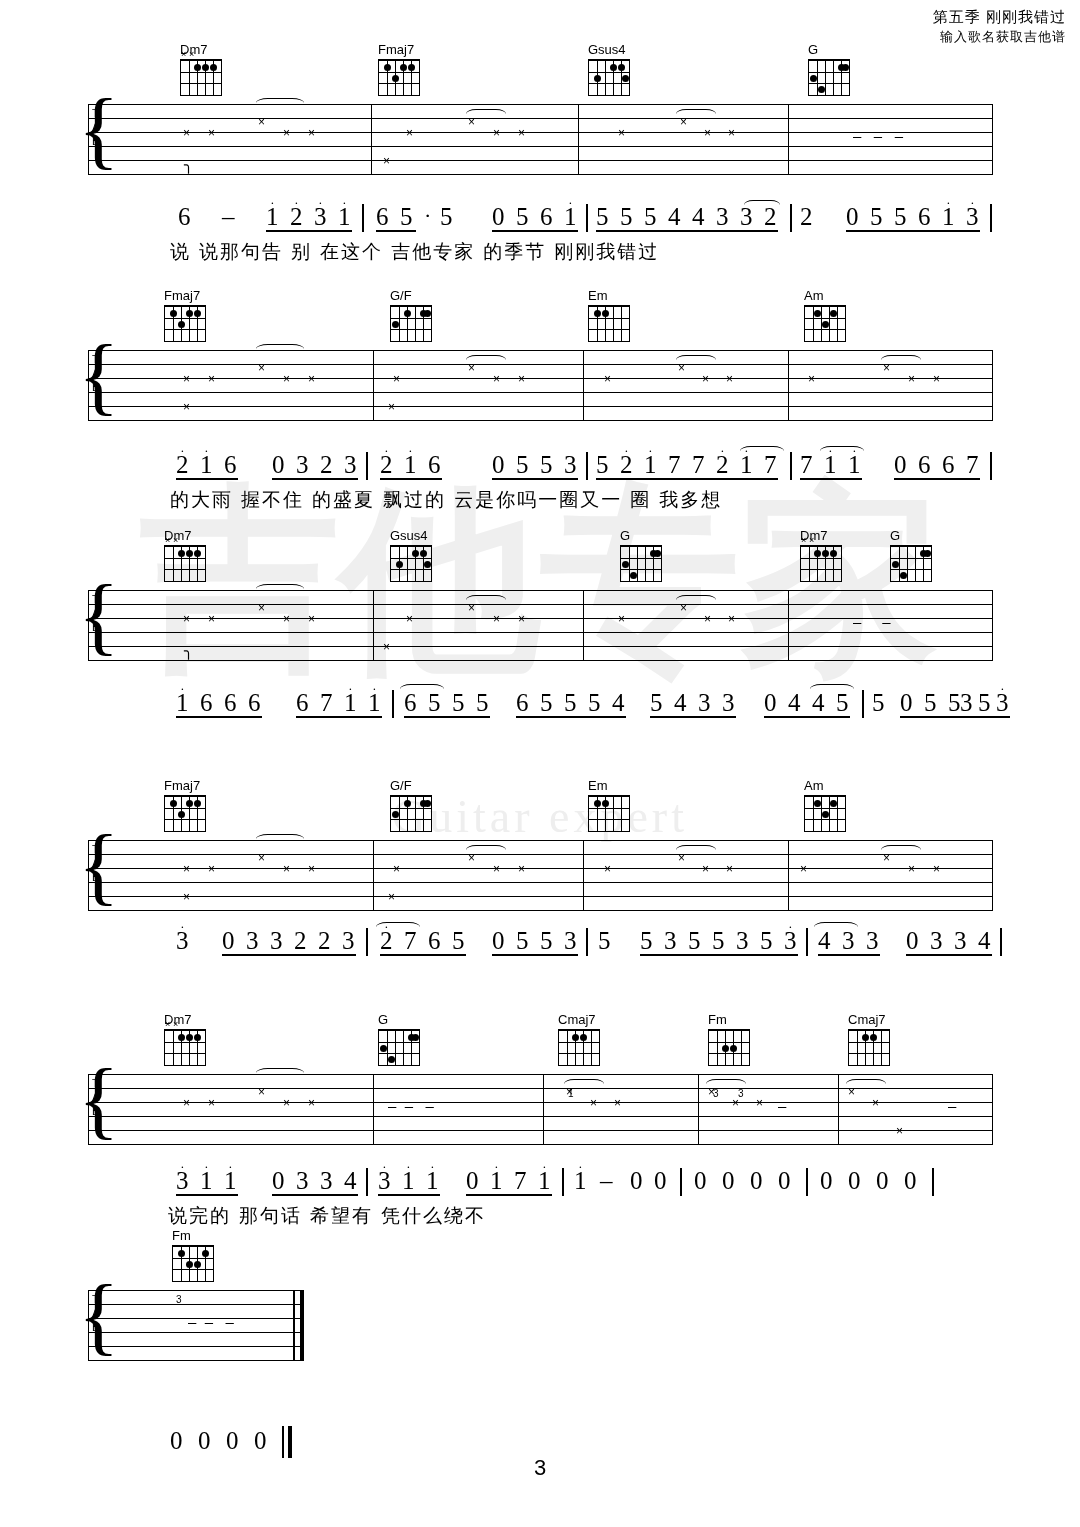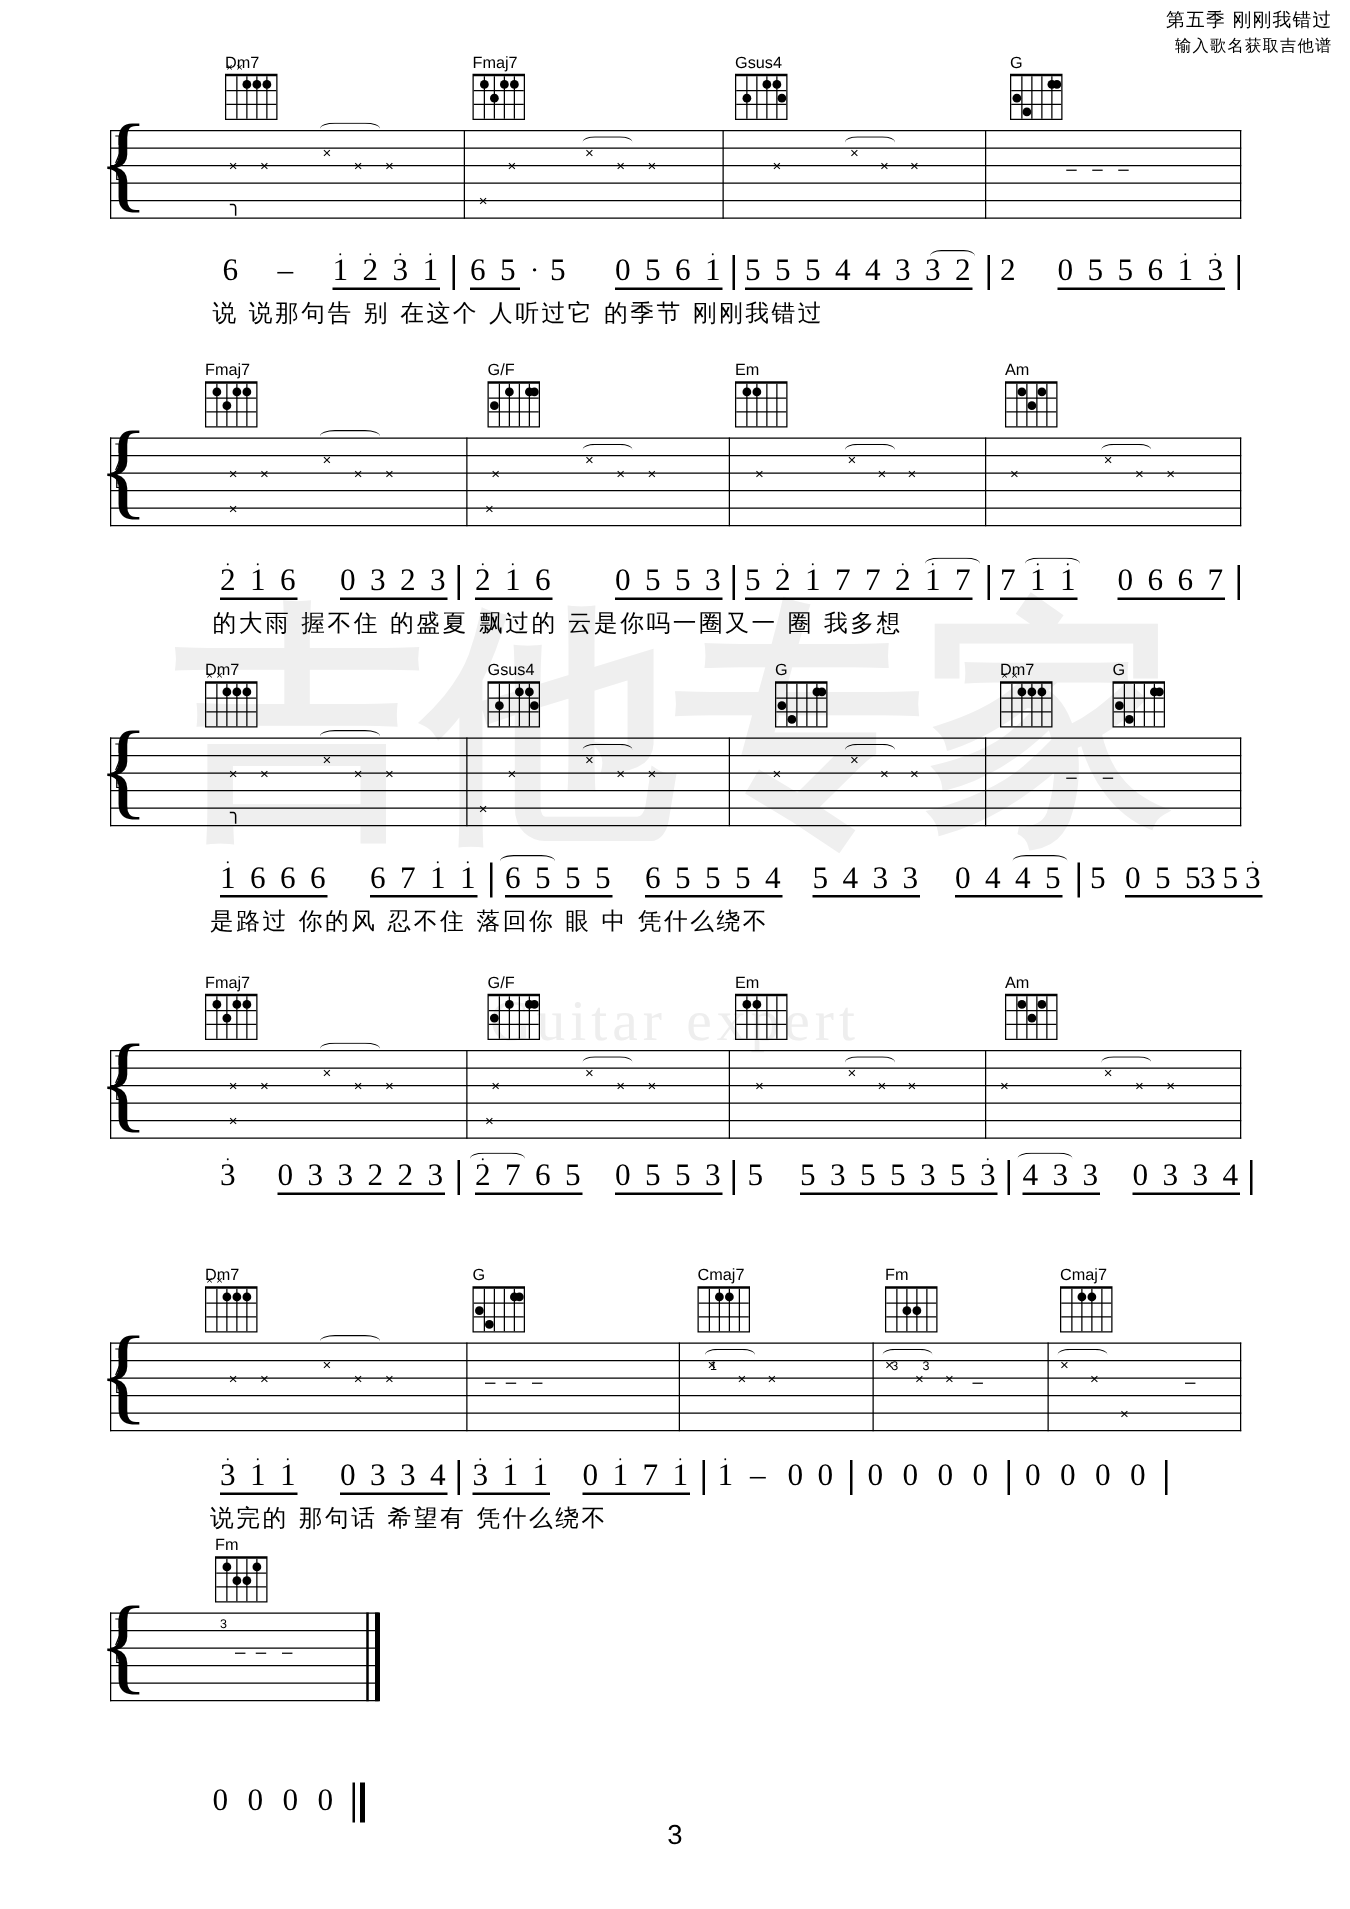--- a/index.html
+++ b/index.html
@@ -207,21 +207,21 @@
       <div class="num" style="left:800px;">2</div>
       <div class="num" style="left:846px;">0</div>
       <div class="num" style="left:870px;">5</div>
       <div class="num" style="left:894px;">5</div>
       <div class="num" style="left:918px;">6</div>
       <div class="num" style="left:942px;">1<span class="udot">.</span></div>
       <div class="num" style="left:966px;">3<span class="udot">.</span></div>
       <div class="ubar" style="left:846px;top:26px;width:134px;"></div>
       <div class="vbar" style="left:990px;top:0;height:28px;"></div>
     </div>
-    <div class="lyric" style="left:170px;top:36px;letter-spacing:2px;">说      说那句告 别        在这个 人听过它 的季节        刚刚我错过</div>
+    <div class="lyric" style="left:170px;top:36px;letter-spacing:2px;">说      说那句告 别        在这个 吉他专家 的季节        刚刚我错过</div>
   </div>
 
   <div class="system" style="top:288px;">
     <div class="chord" style="left:164px;top:0;">
       <div class="nm">Fmaj7</div>
       <div class="grid">
         <div class="v" style="left:8px"></div>
           <div class="v" style="left:16px"></div>
         <div class="v" style="left:24px"></div>
           <div class="v" style="left:32px"></div>
@@ -520,21 +520,20 @@
       <div class="vbar" style="left:862px;top:0;height:28px;"></div>
       <div class="num" style="left:872px;">5</div>
       <div class="num" style="left:900px;">0</div>
       <div class="num" style="left:924px;">5</div>
       <div class="num" style="left:948px;">5</div>
       <div class="num" style="left:960px;">3</div>
       <div class="num" style="left:978px;">5</div>
       <div class="num" style="left:996px;">3<span class="udot">.</span></div>
       <div class="ubar" style="left:900px;top:26px;width:110px;"></div>
     </div>
-    <div class="lyric" style="left:168px;top:36px;letter-spacing:2px;">是路过  你的风    忍不住  落回你 眼  中       凭什么绕不</div>
   </div>
 
   <div class="system" style="top:778px;">
     <div class="chord" style="left:164px;top:0;">
       <div class="nm">Fmaj7</div>
       <div class="grid">
         <div class="v" style="left:8px"></div>
           <div class="v" style="left:16px"></div>
         <div class="v" style="left:24px"></div>
           <div class="v" style="left:32px"></div>

